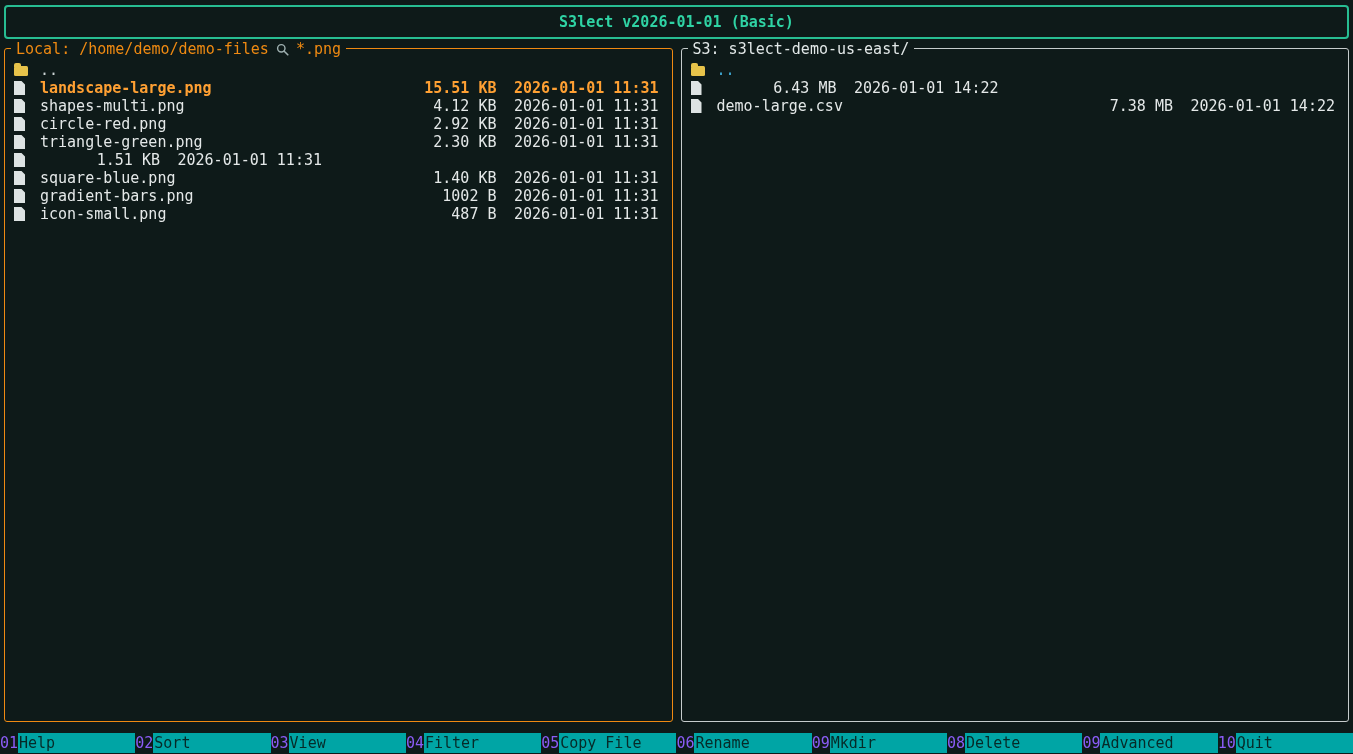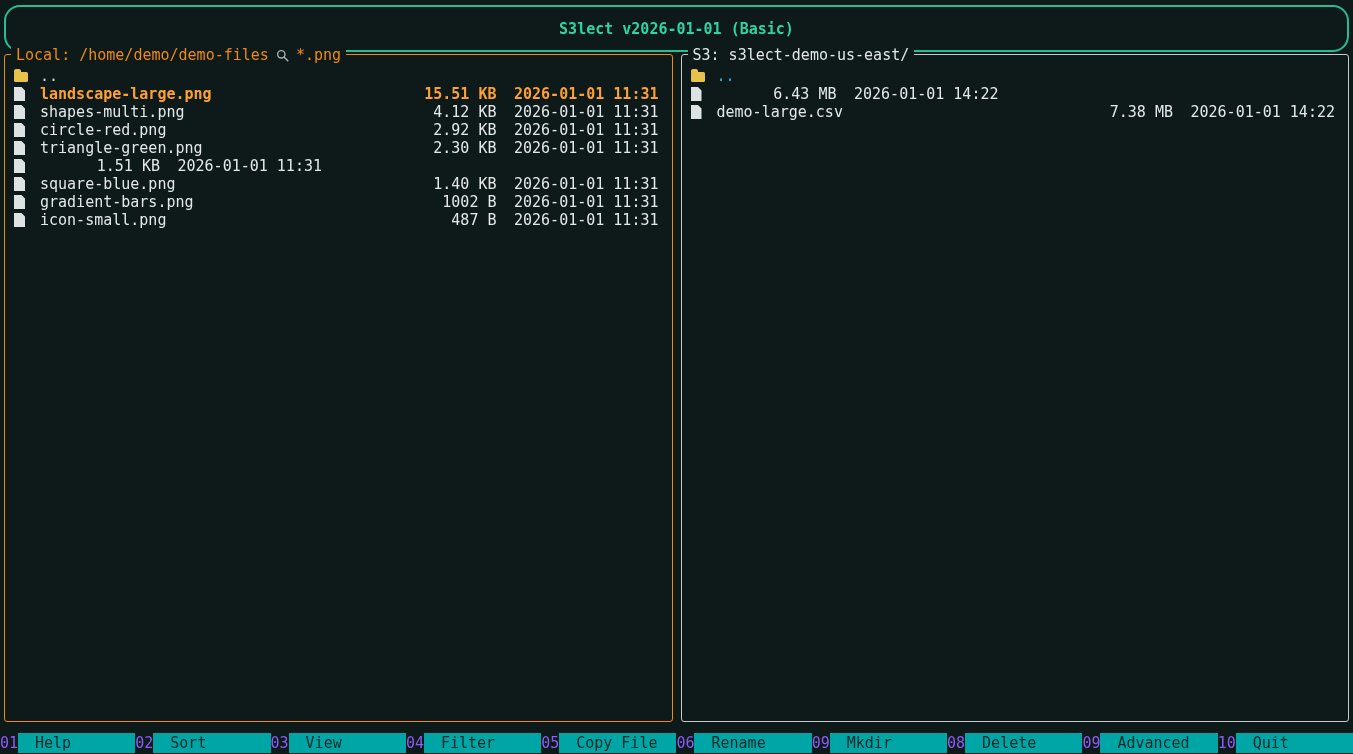--- a/index.html
+++ b/index.html
@@ -20,29 +20,29 @@
     background: var(--bg);
     font-family: "DejaVu Sans Mono", "Liberation Mono", monospace;
     font-size: 15px;
     color: var(--text);
     overflow: hidden;
   }
   .screen { height: 100%; display: flex; flex-direction: column; padding: 5px 4px 0; }
 
   
   .titlebar {
-    height: 47px; flex: none;
+    height: 34px; flex: none;
     border: 2px solid var(--teal);
-    border-radius: 16px;
+    border-radius: 4px;
     display: flex; align-items: center; justify-content: center;
   }
   .title-text { color: var(--teal-text); font-weight: bold; white-space: pre; }
 
   
-  .panels { flex: 1; display: flex; gap: 8px; margin-top: 2px; min-height: 0; }
+  .panels { flex: 1; display: flex; gap: 8px; margin-top: 9px; min-height: 0; }
   .panel { flex: 1; border: 1px solid; border-radius: 3px; position: relative; min-width: 0; }
   .left-panel { border-color: var(--orange); }
   .right-panel { border-color: #c6cccc; }
   .panel-title {
     position: absolute; top: -10px; left: 6px;
     background: var(--bg); padding: 0 5px;
     display: inline-flex; align-items: center; gap: 7px;
     height: 20px; white-space: pre; max-width: 95%;
   }
   .left-panel .panel-title { color: var(--orange); }
@@ -63,21 +63,21 @@
 
   
   .folder-glyph { position: relative; width: 14px; height: 10px; background: var(--yellow); border-radius: 1.5px; margin-top: 1px; }
   .folder-glyph::before { content: ""; position: absolute; top: -3px; left: 0; width: 7px; height: 4px; background: var(--yellow); border-radius: 2px 2px 0 0; }
   .file-glyph { width: 11px; height: 14px; background: #dde3e3; clip-path: polygon(0 0, 68% 0, 100% 25%, 100% 100%, 0 100%); }
 
   
   .fnbar { display: flex; height: 20px; flex: none; margin: 11px -4px 1px; }
   .fkey { flex: 1; display: flex; align-items: stretch; cursor: pointer; min-width: 0; }
   .fkey-num { width: 18px; flex: none; display: flex; align-items: center; color: #8b5cf6; }
-  .fkey-label { flex: 1; background: var(--bar); color: #062a28; display: flex; align-items: center; padding-left: 17px; white-space: pre; overflow: hidden; }
+  .fkey-label { flex: 1; background: var(--bar); color: #062a28; display: flex; align-items: center; padding-left: 1px; white-space: pre; overflow: hidden; }
 </style>
 </head>
 <body>
 
 <div class="screen">
 
   <div class="titlebar">
     <span class="title-text">S3lect v2026-01-01 (Basic)</span>
   </div>
 

